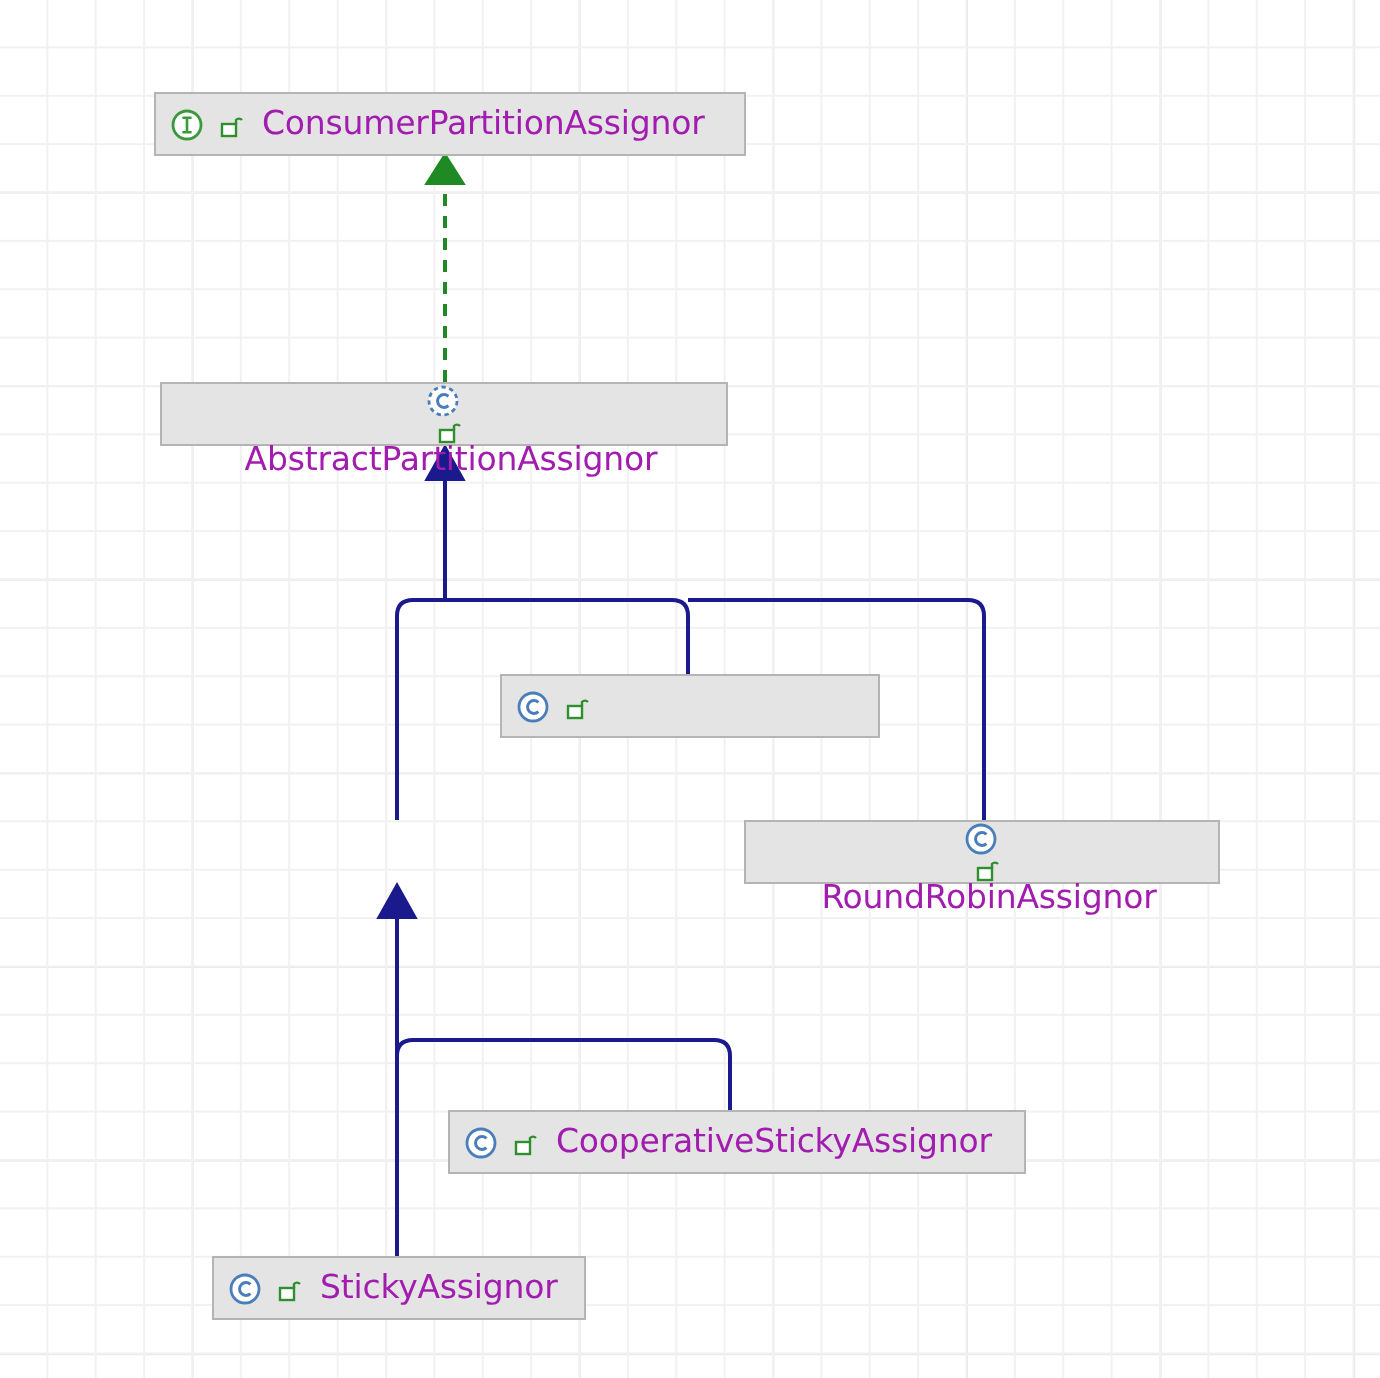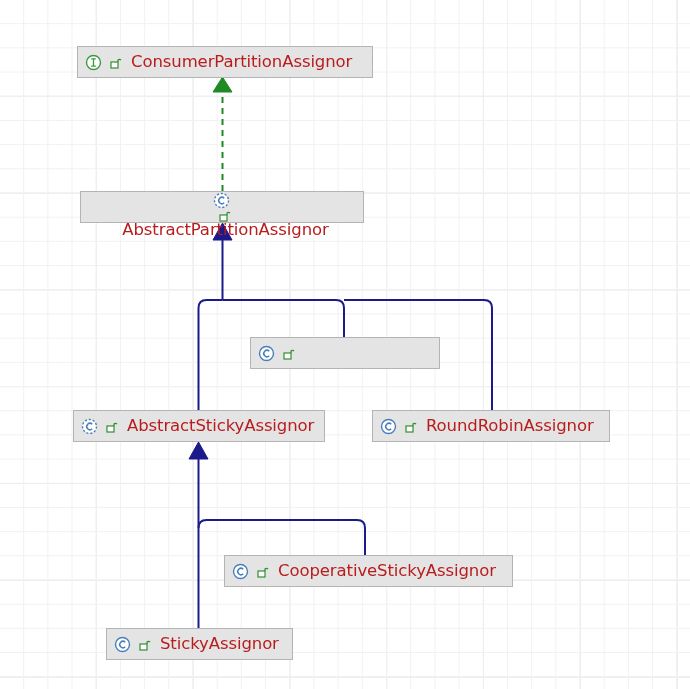--- a/index.html
+++ b/index.html
@@ -42,21 +42,21 @@
     background: #e4e4e4;
     border: 1px solid #b4b4b4;
     display: flex;
     align-items: center;
     padding: 0 9px 0 7px;
     white-space: nowrap;
   }
   .node-label {
     font-family: "DejaVu Sans", "Liberation Sans", sans-serif;
     font-size: 16.5px;
-    color: #b91c1c;
+    color: #a21caf;
     line-height: 1;
     margin-left: 9px;
     letter-spacing: -0.1px;
   }
   .type-icon {
     width: 17px;
     height: 17px;
     flex: 0 0 17px;
     position: relative;
   }
@@ -142,37 +142,22 @@
       </svg>
     </span>
     <span class="vis-icon">
       <svg width="13" height="13" viewBox="0 0 13 13">
         <rect x="2" y="6" width="7" height="6" fill="#ffffff" stroke="#2f8f2f" stroke-width="1.2"></rect>
         <path d="M9 6 V4 a2 2 0 0 1 3 0" fill="none" stroke="#2f8f2f" stroke-width="1.2"></path>
       </svg>
     </span>
   </div>
 
-  <div class="node" style="left:73px; top:410px; width:252px;">
-    <span class="type-icon">
-      <svg width="17" height="17" viewBox="0 0 17 17">
-        <circle cx="8.5" cy="8.5" r="7" fill="#ffffff" stroke="#4a7ebb" stroke-width="1.4" stroke-dasharray="2.2 1.8"></circle>
-        <path d="M11.2 6.2 A3.2 3.2 0 1 0 11.2 10.8" fill="none" stroke="#4a7ebb" stroke-width="1.5"></path>
-      </svg>
-    </span>
-    <span class="vis-icon">
-      <svg width="13" height="13" viewBox="0 0 13 13">
-        <rect x="2" y="6" width="7" height="6" fill="#ffffff" stroke="#2f8f2f" stroke-width="1.2"></rect>
-        <path d="M9 6 V4 a2 2 0 0 1 3 0" fill="none" stroke="#2f8f2f" stroke-width="1.2"></path>
-      </svg>
-    </span>
-    <span class="node-label">AbstractStickyAssignor</span>
-  </div>
-
-  <div class="node" style="left:372px; top:410px; width:238px;">
+
+  <div class="node" style="left:372px; top:410px; width:238px;flex-direction:column;">
     <span class="type-icon">
       <svg width="17" height="17" viewBox="0 0 17 17">
         <circle cx="8.5" cy="8.5" r="7" fill="#ffffff" stroke="#4a7ebb" stroke-width="1.4"></circle>
         <path d="M11.2 6.2 A3.2 3.2 0 1 0 11.2 10.8" fill="none" stroke="#4a7ebb" stroke-width="1.5"></path>
       </svg>
     </span>
     <span class="vis-icon">
       <svg width="13" height="13" viewBox="0 0 13 13">
         <rect x="2" y="6" width="7" height="6" fill="#ffffff" stroke="#2f8f2f" stroke-width="1.2"></rect>
         <path d="M9 6 V4 a2 2 0 0 1 3 0" fill="none" stroke="#2f8f2f" stroke-width="1.2"></path>

